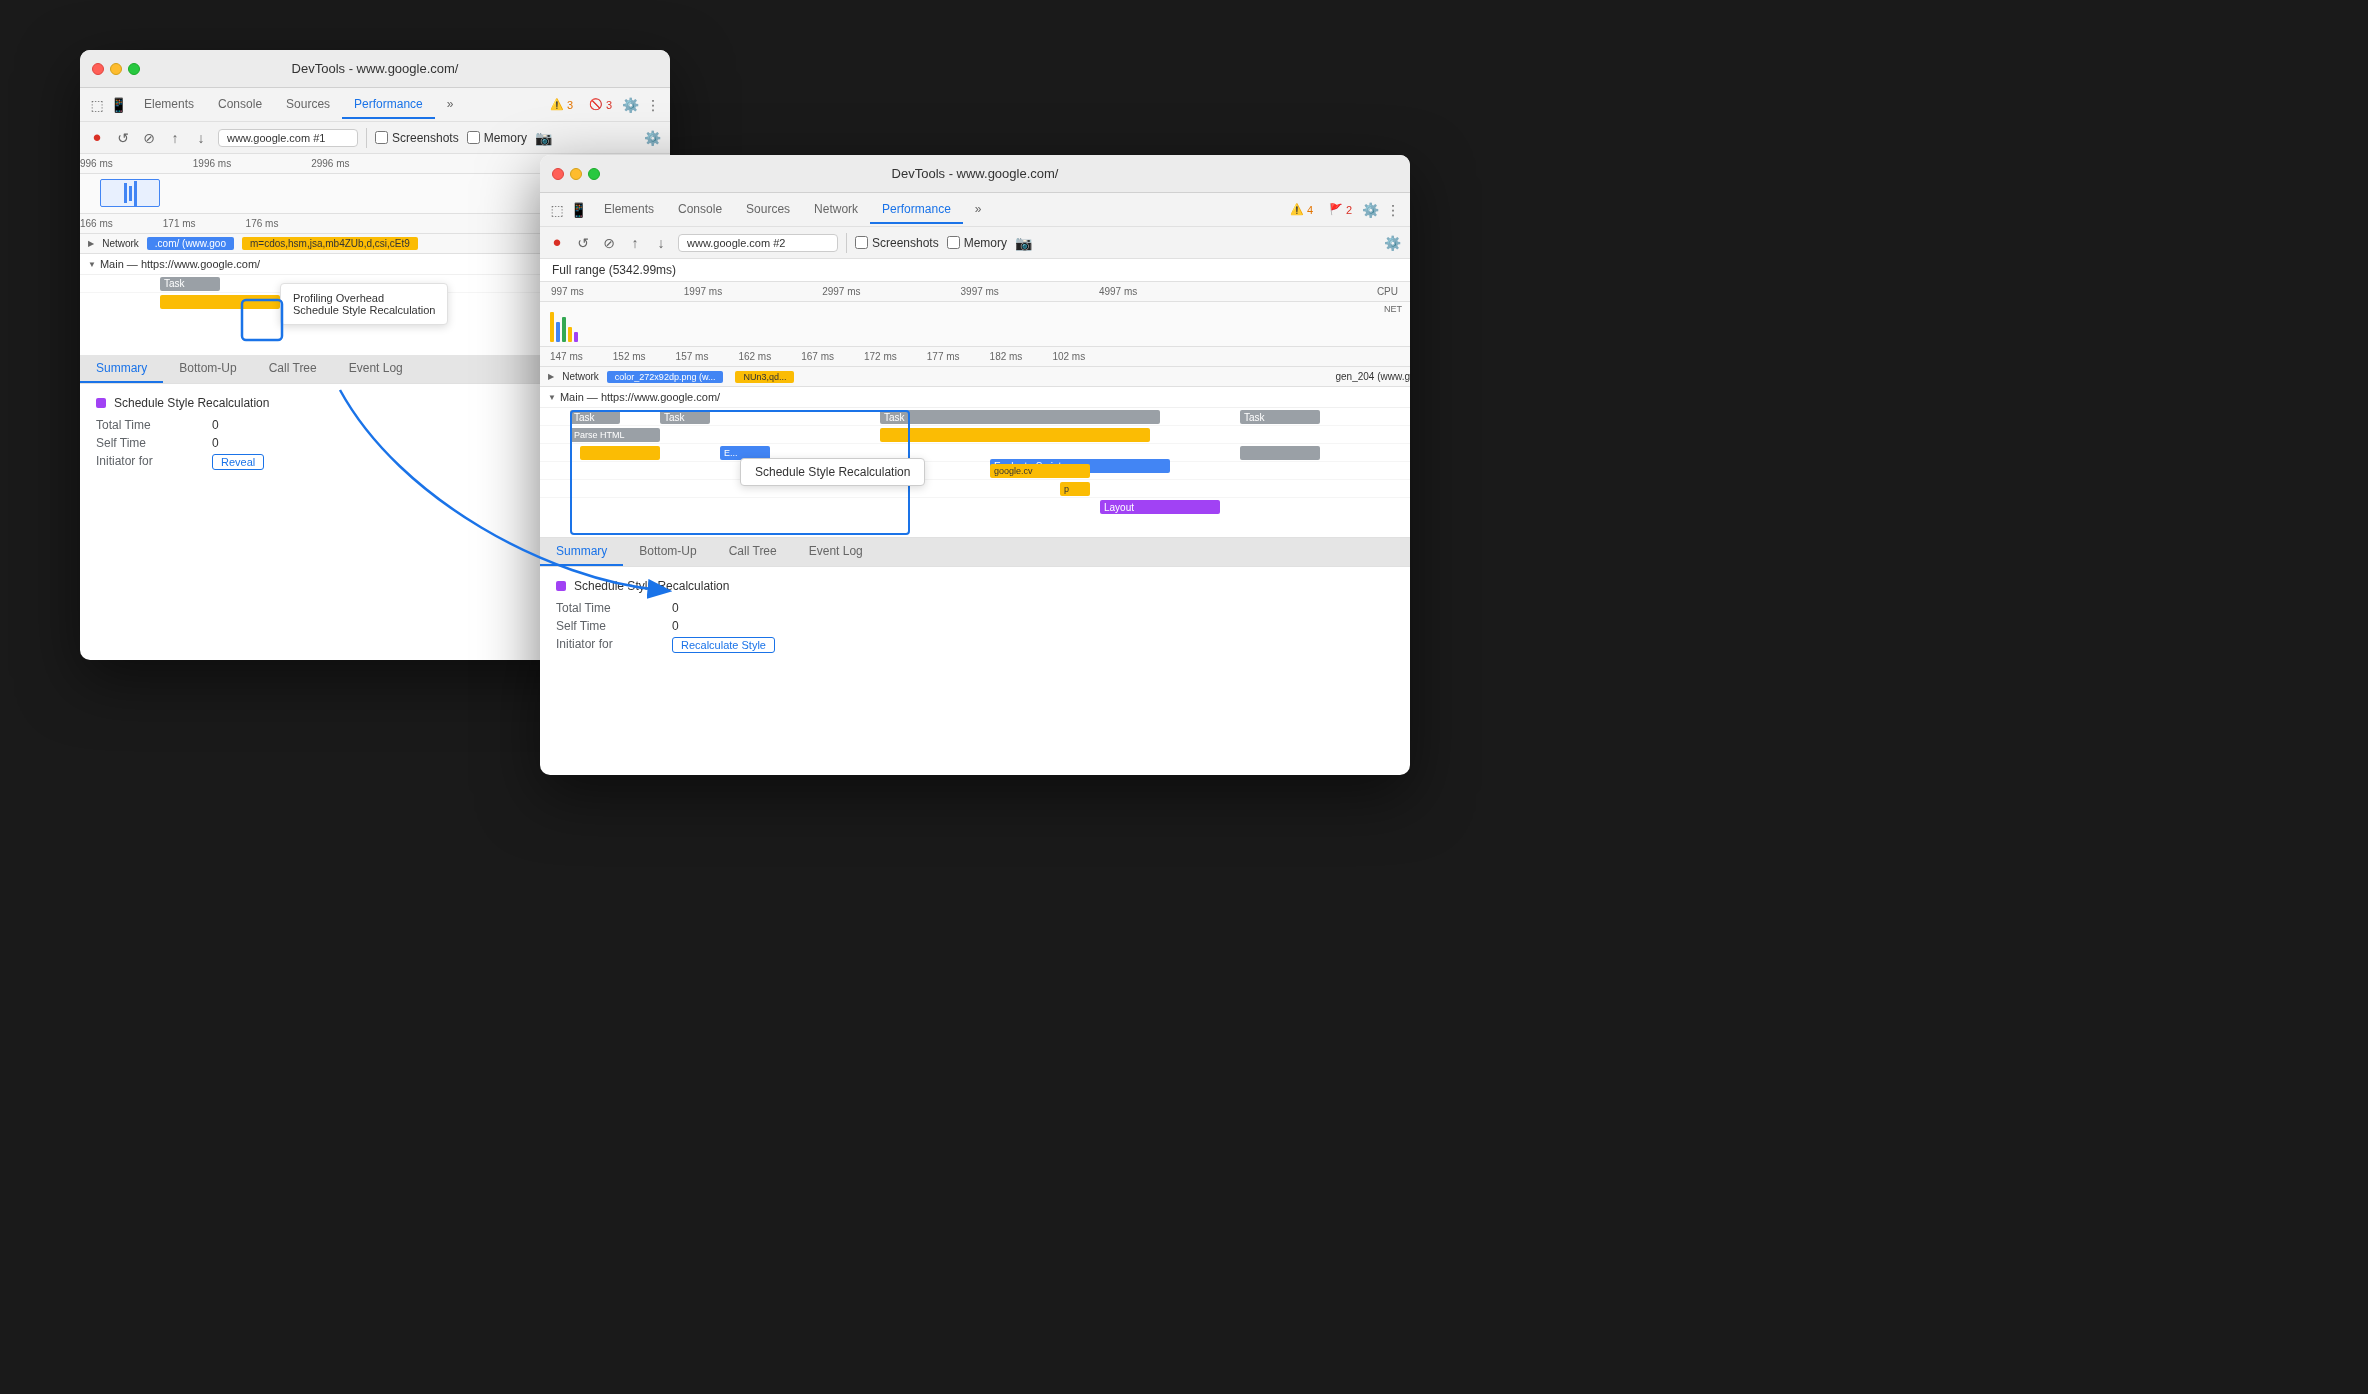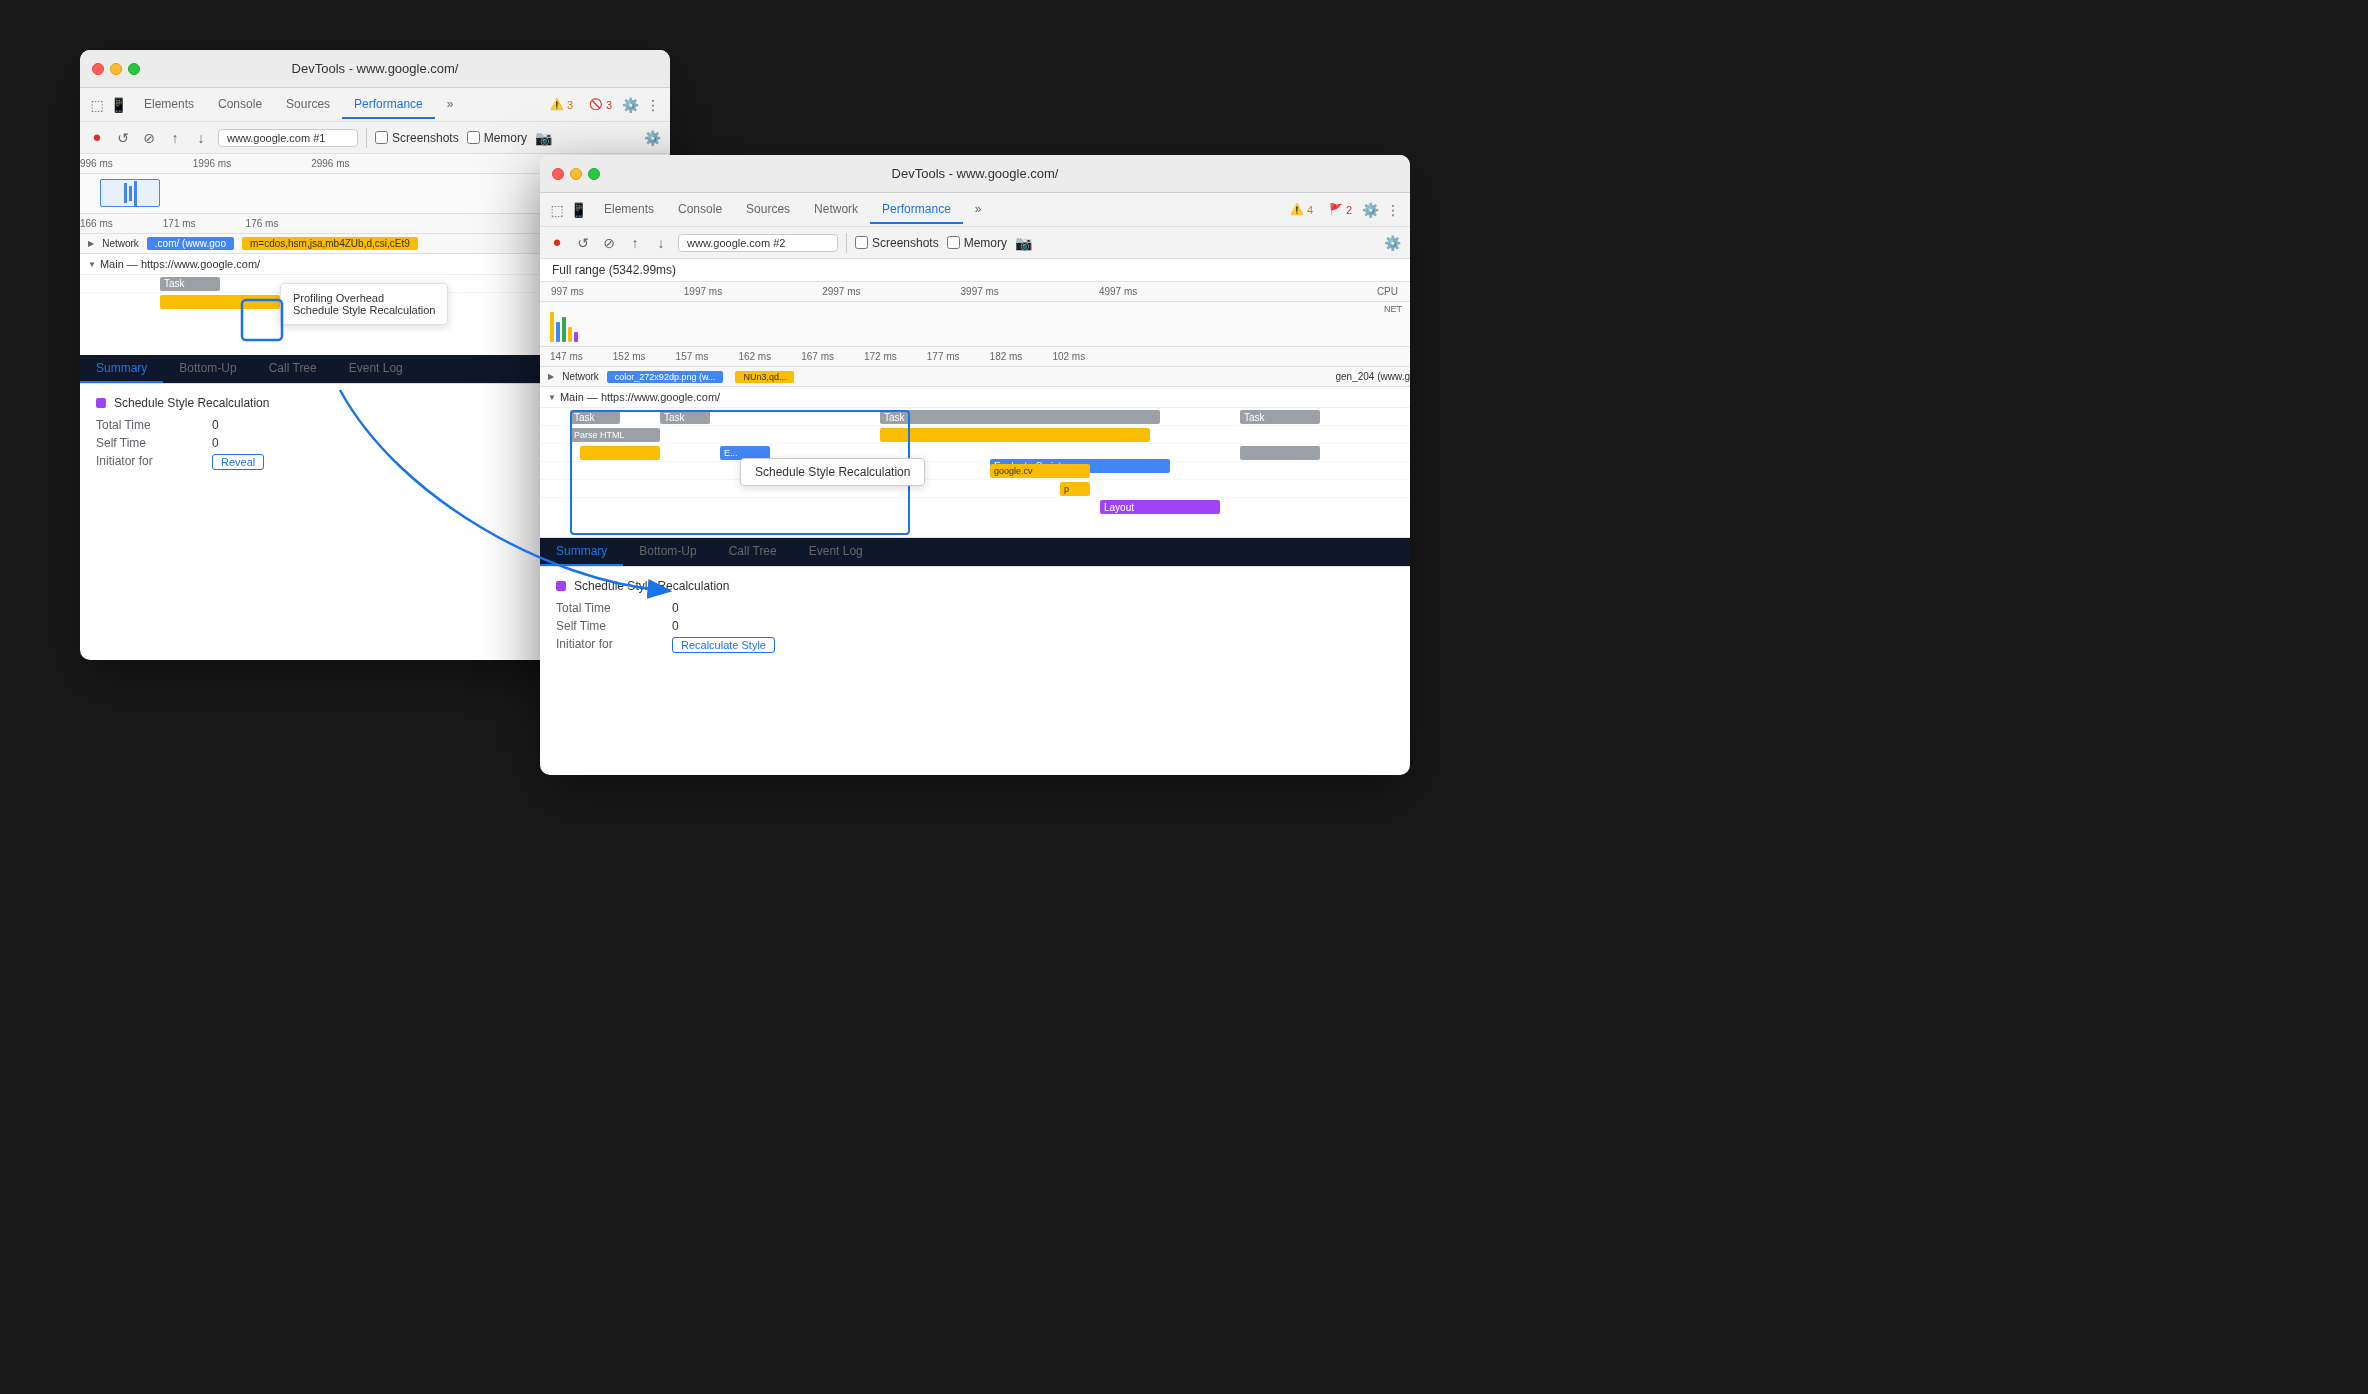--- a/index.html
+++ b/index.html
@@ -161,21 +161,21 @@
       border-bottom: 1px solid #e0e0e0;
       font-size: 10px;
       color: #666;
       gap: 80px;
     }
 
     
     .bottom-tabs {
       display: flex;
       border-bottom: 1px solid #e0e0e0;
-      background: #0f172a;
+      background: #e5e5e5;
     }
 
     .bottom-tab {
       padding: 6px 16px;
       font-size: 12px;
       color: #666;
       cursor: pointer;
       border-bottom: 2px solid transparent;
     }
 

